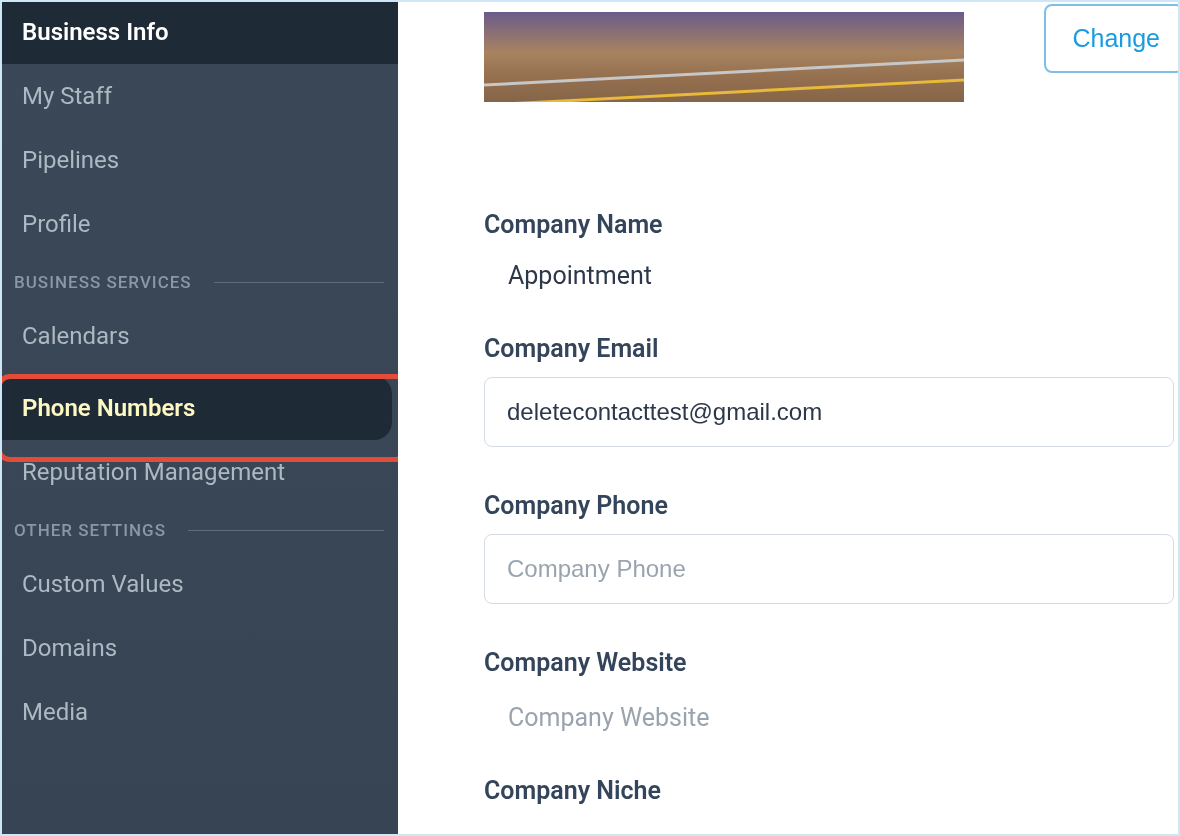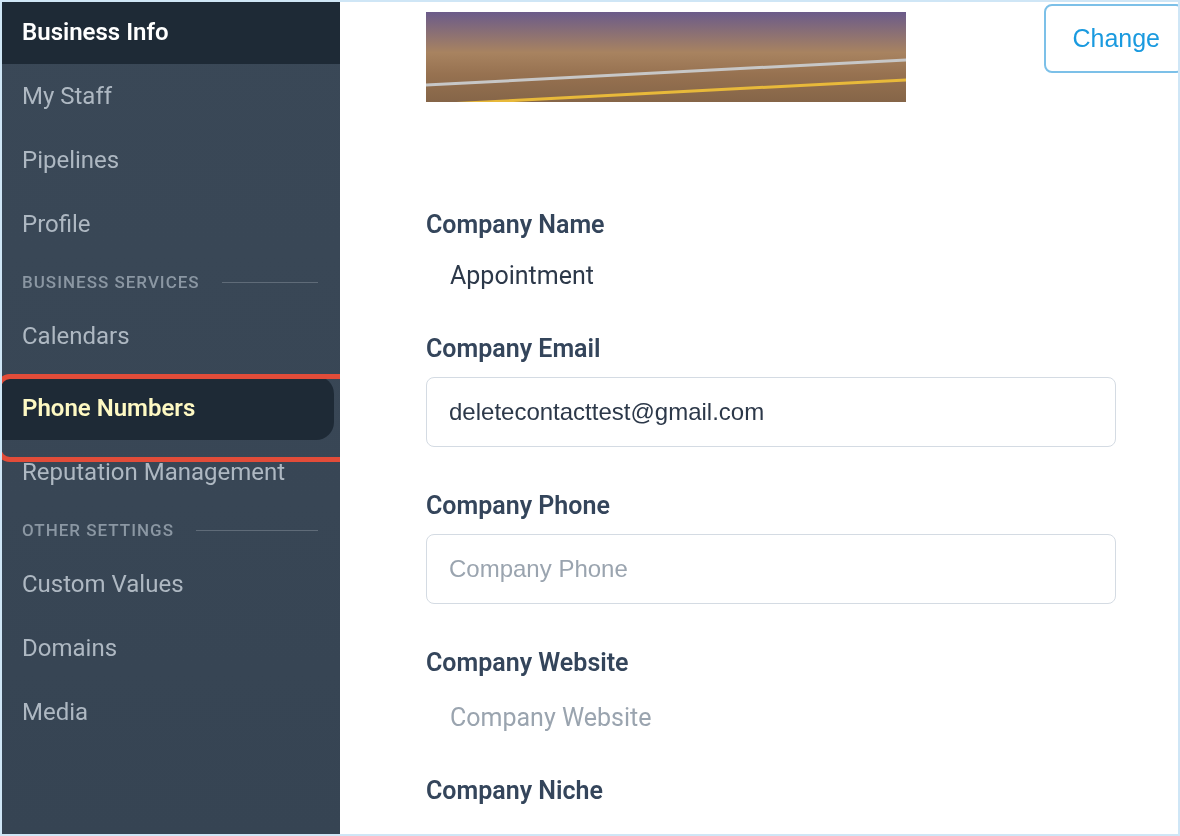--- a/index.html
+++ b/index.html
@@ -2,21 +2,21 @@
 <html><head>
 <meta charset="utf-8">
 <style>
   * { box-sizing: border-box; margin: 0; padding: 0; }
   html, body { width: 1180px; height: 836px; overflow: hidden; font-family: -apple-system, BlinkMacSystemFont, "Segoe UI", Roboto, Arial, sans-serif; }
   body { display: flex; background: #f2f6fb; }
   .outer-border { position: absolute; inset: 0; border: 2px solid #cfe6f6; pointer-events: none; }
 
   
   .sidebar {
-    width: 340px;
+    width: 398px;
     height: 836px;
     background: linear-gradient(180deg, #3a4857 0%, #384655 60%, #364453 100%);
     color: #aeb8c2;
     display: flex;
     flex-direction: column;
     position: relative;
   }
   .side-item {
     padding: 18px 22px;
     font-size: 24px;
@@ -33,21 +33,21 @@
     background: #1e2a36;
     color: #fef9c3;
     font-weight: 600;
     border-radius: 0 18px 18px 0;
     margin-right: 6px;
     margin-top: 8px;
   }
   .side-section {
     display: flex;
     align-items: center;
-    padding: 16px 22px 12px;
+    padding: 16px 14px 12px;
     font-size: 17px;
     letter-spacing: 1px;
     color: #8b97a3;
     font-weight: 500;
   }
   .side-section .line { flex: 1; height: 1px; background: #5f6b78; margin-left: 22px; }
 
   .highlight-box {
     position: absolute;
     left: -4px;

